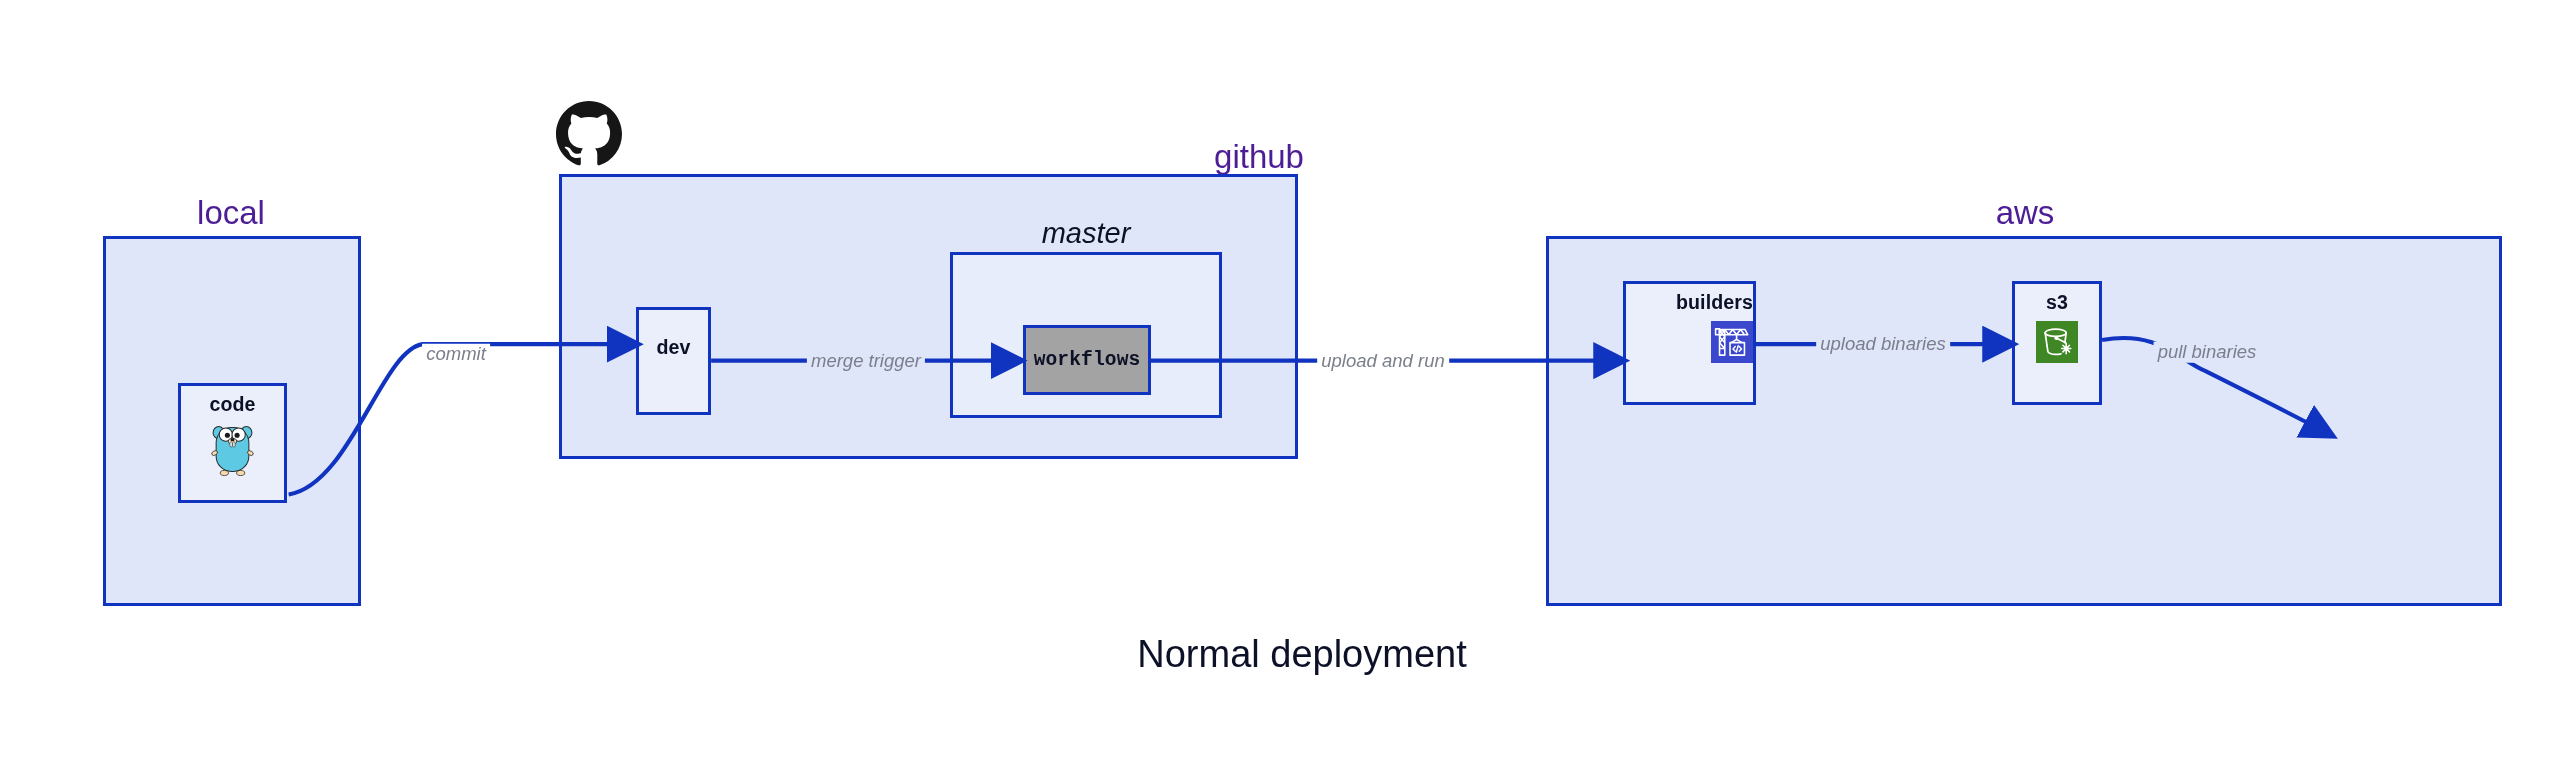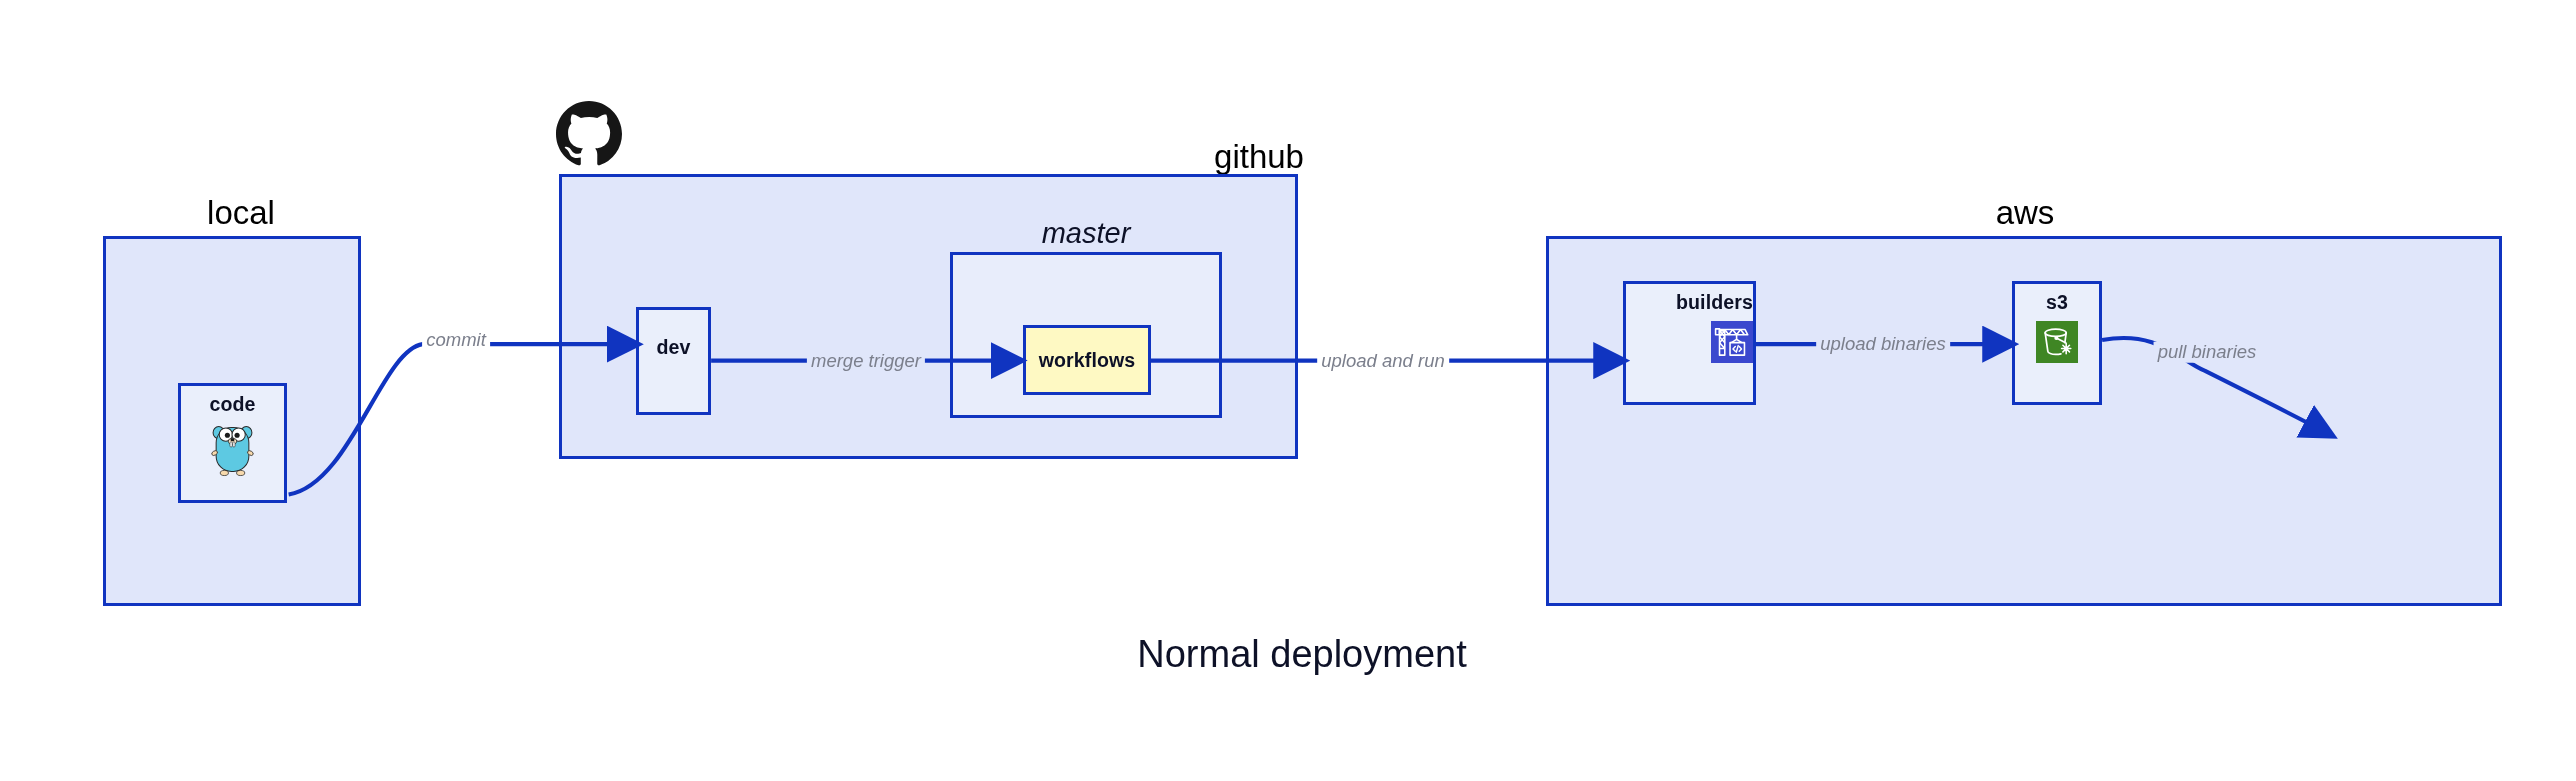--- a/index.html
+++ b/index.html
@@ -24,36 +24,36 @@
     box-sizing:border-box;
   }
   
   .node{
     position:absolute;
     background:#eaeffb;
     border:3.1px solid #1034c0;
     box-sizing:border-box;
     display:flex;flex-direction:column;align-items:center;
   }
-  .node.white{background:#fef9c3;}
+  .node.white{background:#a3a3a3;font-family:Liberation Mono, monospace;}
   .node-label{
     color:#0d1127;
     font-weight:bold;
     font-size:19.6px;
     letter-spacing:0.1px;
     margin-top:9.3px;
     line-height:1;
     white-space:nowrap;
   }
   .node-icon{margin-top:8.2px;}
 
   
   .group-title{
     position:absolute;
-    color:#000000;
+    color:#4c1d95;
     font-size:33px;
     line-height:1;
     white-space:nowrap;
     transform:translateX(-50%);
   }
   .sub-title{
     position:absolute;
     color:#0d1127;
     font-size:29px;
     line-height:1;
@@ -107,21 +107,21 @@
 
     <path d="M1380,700 L1980,700" fill="none" stroke="#1034c0" stroke-width="8" marker-end="url(#ah)"></path>
 
     <path d="M2233,700 L3150,700" fill="none" stroke="#1034c0" stroke-width="8" marker-end="url(#ah)"></path>
 
     <path d="M3405,668 L3905,668" fill="none" stroke="#1034c0" stroke-width="8" marker-end="url(#ah)"></path>
 
     <path d="M4080,660 C4190,640 4230,700 4280,720 C4360,760 4460,810 4525,845" fill="none" stroke="#1034c0" stroke-width="8" marker-end="url(#ah)"></path>
   </svg>
 
-  <div class="group-title" style="left:241px;top:196px;">local</div>
+  <div class="group-title" style="left:231px;top:196px;">local</div>
   <div class="group" style="left:103px;top:236px;width:258px;height:370px;"></div>
 
   <div class="node" style="left:178px;top:383px;width:109px;height:120px;">
     <div class="node-label">code</div>
     <div class="node-icon">
       <svg width="47" height="54" viewBox="0 0 92 104">
 
         <ellipse cx="19" cy="18" rx="11" ry="12" fill="#5dc9e2" stroke="#2a2a2a" stroke-width="2"></ellipse>
         <ellipse cx="73" cy="18" rx="11" ry="12" fill="#5dc9e2" stroke="#2a2a2a" stroke-width="2"></ellipse>
 
@@ -210,21 +210,21 @@
           <circle cx="31" cy="26" r="1.8" fill="#ffffff"></circle>
         </g>
         <g stroke="#ffffff" stroke-width="2.4" stroke-linecap="round">
           <path d="M46 34 L46 50 M39 42 L53 42 M41 37 L51 47 M51 37 L41 47"></path>
         </g>
       </svg>
     </div>
   </div>
 
 
-  <div class="edge-label" style="left:456px;top:340px;text-align:center;">commit</div>
+  <div class="edge-label" style="left:456px;top:354px;text-align:center;">commit</div>
   <div class="edge-label on-fill" style="left:866px;top:361px;">merge trigger</div>
   <div class="edge-label" style="left:1383px;top:361px;">upload and run</div>
   <div class="edge-label on-fill" style="left:1883px;top:344px;">upload binaries</div>
   <div class="edge-label on-fill" style="left:2207px;top:352px;text-align:right;">pull binaries</div>
 
   <div id="diagram-title">Normal deployment</div>
 
 </div>
 
 

